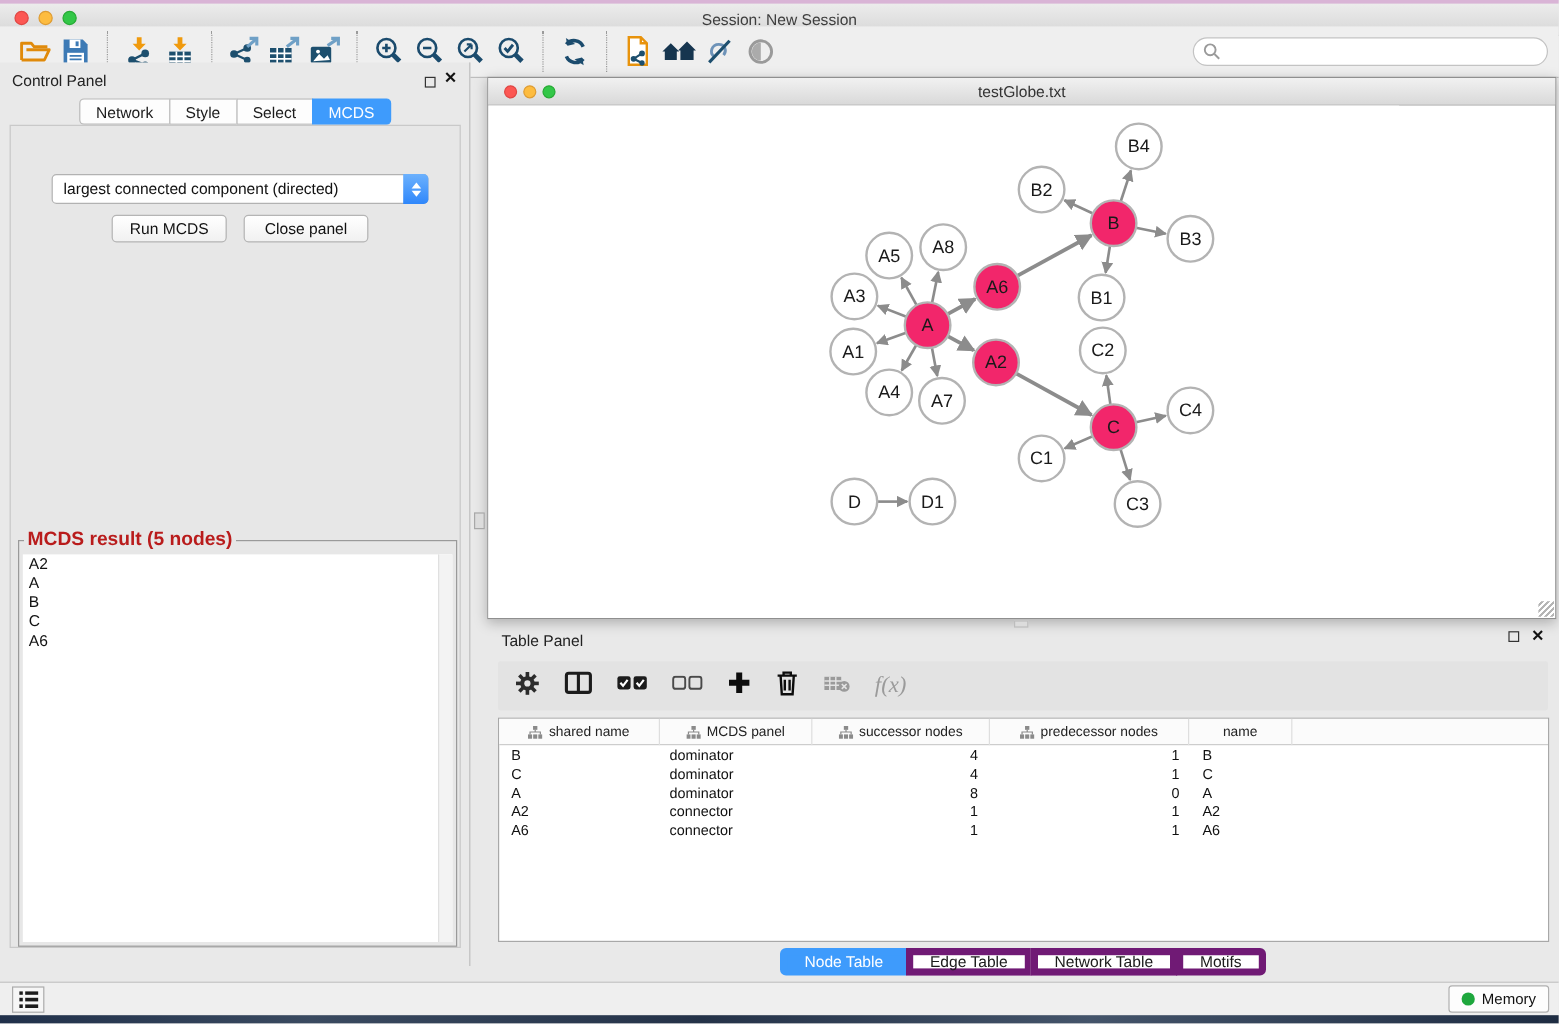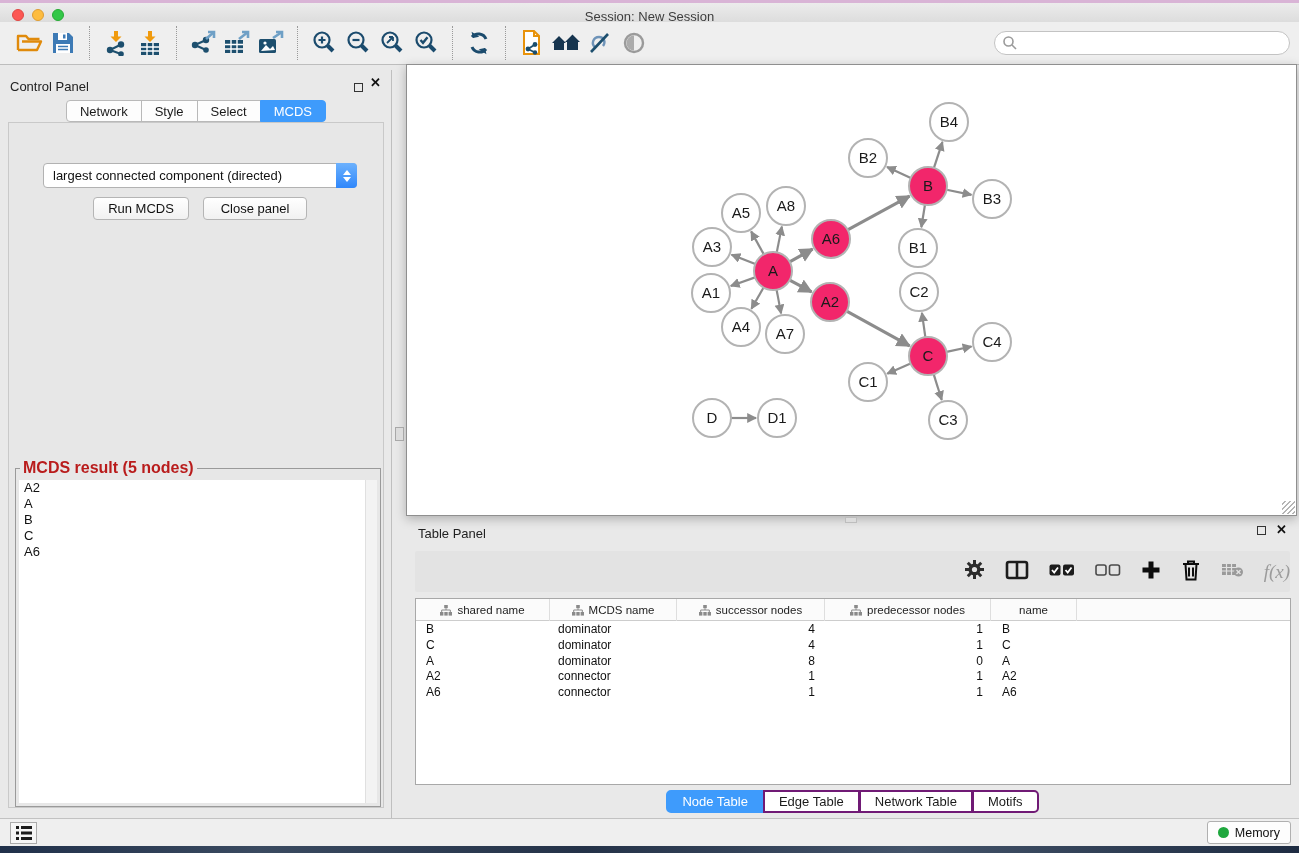--- a/index.html
+++ b/index.html
@@ -22,21 +22,21 @@
   #toolbar { left:0; top:22px; width:1299px; height:43px; background:#efefef;
     border-bottom:1px solid #bdbdbd; display:flex; align-items:center; padding-left:12px; }
   .tbtn { width:34px; height:34px; display:flex; align-items:center; justify-content:center; }
   .tsep { width:1px; height:34px; border-left:1px dotted #9a9a9a; margin:0 9px; }
   #search-box { position:absolute; right:9px; top:9px; width:296px; height:24px;
     background:#fff; border:1px solid #c3c3c3; border-radius:12px;
     display:flex; align-items:center; padding-left:7px; }
   #search-box input { border:none; outline:none; flex:1; font-size:13px; background:transparent; height:20px; }
 
   
-  #control-panel { left:0; top:70px; width:392px; height:753px; background:#e9e9e9;
+  #control-panel { left:0; top:52px; width:392px; height:753px; background:#e9e9e9;
     border-right:1px solid #bfbfbf; }
   .panel-title { font-size:13px; color:#222; }
   .panel-sq { width:9px; height:9px; border:1.5px solid #333; display:inline-block; }
   .panel-x { font-size:13px; font-weight:bold; color:#111; line-height:10px; }
   #cp-tabs { position:absolute; left:0; top:30px; width:392px; display:flex; justify-content:center; }
   .cp-tab { height:22px; padding:0 13px; background:#fdfdfd; border:1px solid #b9b9b9;
     font-size:13px; color:#1b1b1b; display:flex; align-items:center; margin-left:-1px; }
   .cp-tab:first-child { border-radius:4px 0 0 4px; margin-left:0; }
   .cp-tab:last-child { border-radius:0 4px 4px 0; }
   .cp-tab.selected { background:#3e9bfc; border-color:#3e9bfc; color:#fff; }
@@ -75,38 +75,38 @@
   #nw-resize { position:absolute; right:1px; bottom:1px; width:13px; height:13px;
     background:repeating-linear-gradient(135deg, transparent 0 2px, #b5b5b5 2px 3.5px); }
   .graph-label { font-size:15px; fill:#1a1a1a; }
   #vsplit-grip { left:395px; top:427px; width:9px; height:14px; background:#dcdcdc; border:1px solid #a8a8a8; }
   #hsplit-grip { left:845px; top:516.5px; width:12px; height:6px; background:#dcdcdc; border:1px solid #bdbdbd; }
 
   
   #tp-header { left:406px; top:521px; width:893px; height:24px; display:flex; align-items:center; padding-left:12px; }
   #tp-icons { position:absolute; right:12px; top:4px; display:flex; gap:10px; align-items:center; }
   #table-toolbar { left:415px; top:551px; width:875px; height:41px; background:#e3e3e3;
-    border-radius:2px; display:flex; align-items:center; gap:20px; padding-left:14px;justify-content:flex-end; }
+    border-radius:2px; display:flex; align-items:center; gap:20px; padding-left:14px; }
   #fx-label { font-size:19px; color:#9b9b9b; font-family:"Liberation Serif", serif; font-style:italic; }
   #node-table { left:415px; top:598px; width:876px; height:187px; background:#fff; border:1px solid #a8a8a8; }
   #thead { position:absolute; left:0; top:0; width:100%; height:22px; display:flex;
     background:#fbfbfb; border-bottom:1px solid #cdcdcd; }
   .th { display:flex; align-items:center; justify-content:center; gap:5px;
     font-size:11.5px; color:#222; border-right:1px solid #dedede; height:22px;text-align:right; }
   .th:last-child { border-right:none; }
   #trows { position:absolute; left:0; top:23px; width:100%; }
   .trow { display:flex; height:15.8px; }
   .tcell { font-size:12px; color:#101010; line-height:15.8px; white-space:nowrap; overflow:hidden; }
   .c0 { width:134px; padding-left:10px; }
   .c1 { width:127px; padding-left:8px; }
   .c2 { width:148px; padding-right:10px; text-align:right; }
   .c3 { width:166px; padding-right:8px; text-align:right; }
   .c4 { width:86px; padding-left:11px; }
   #bottom-tabs { left:406px; top:790px; width:893px; display:flex; justify-content:center; }
-  .bt-tab { height:23px; padding:0 14px; background:#fff; border:2px solid #701a75;
+  .bt-tab { height:23px; padding:0 14px; background:#fff; border:6px solid #701a75;
     font-size:13px; color:#1b1b1b; display:flex; align-items:center; margin-left:-1px; }
   .bt-tab:first-child { border-radius:5px 0 0 5px; margin-left:0; }
   .bt-tab:last-child { border-radius:0 5px 5px 0; }
   .bt-tab.selected { background:#3e9bfc; border-color:#3e9bfc; color:#fff; }
 
   
   #status-bar { left:0; top:818px; width:1299px; height:28px; background:#efefef;
     border-top:1px solid #c2c2c2; }
   #list-btn { position:absolute; left:10px; top:3px; width:27px; height:22px; background:#f6f6f6;
     border:1px solid #ababab; display:flex; align-items:center; justify-content:center; }
@@ -316,20 +316,26 @@
           <div class="mcds-item">B</div>
           <div class="mcds-item">C</div>
           <div class="mcds-item">A6</div>
         </div>
       <div id="mcds-scroll"></div>
     </fieldset>
   </div>
 </div>
 
 <div id="network-window" class="abs">
+  <div id="nw-titlebar">
+    <span class="light red" style="left:13px"></span>
+    <span class="light yellow" style="left:29px"></span>
+    <span class="light green" style="left:45px"></span>
+    <span>testGlobe.txt</span>
+  </div>
   <div id="graph-area">
     <svg id="graph-svg" width="889" height="427" viewBox="0 0 889 427">
       <defs>
         <marker id="arrow" markerWidth="5" markerHeight="5" refX="4" refY="2.25" orient="auto" markerUnits="strokeWidth">
           <path d="M0,0 L4.5,2.25 L0,4.5 z" fill="#8C8C8C"></path>
         </marker>
       </defs>
       <g id="edges-layer">
           <line x1="348.3192469177497" y1="176.04363813157366" x2="324.5418849856451" y2="166.68861048615543" stroke="#8C8C8C" stroke-width="2.2" marker-end="url(#arrow)"></line>
           <line x1="356.8215304846846" y1="166.3640240034909" x2="344.144624201138" y2="143.38713136456266" stroke="#8C8C8C" stroke-width="2.2" marker-end="url(#arrow)"></line>
@@ -486,21 +492,21 @@
       <div class="th" style="width: 127px;">
         <svg width="12" height="11" viewBox="0 0 12 11">
           <g fill="#8a8a8a">
             <rect x="4.2" y="0" width="3.6" height="3.2"></rect>
             <rect x="0" y="7" width="3.4" height="3.6"></rect>
             <rect x="4.3" y="7" width="3.4" height="3.6"></rect>
             <rect x="8.6" y="7" width="3.4" height="3.6"></rect>
           </g>
           <path d="M6,3.2 V5 M1.7,7 V5 h8.6 v2" stroke="#8a8a8a" fill="none"></path>
         </svg>
-        <span>MCDS name</span>
+        <span>MCDS panel</span>
       </div>
       <div class="th" style="width: 148px;">
         <svg width="12" height="11" viewBox="0 0 12 11">
           <g fill="#8a8a8a">
             <rect x="4.2" y="0" width="3.6" height="3.2"></rect>
             <rect x="0" y="7" width="3.4" height="3.6"></rect>
             <rect x="4.3" y="7" width="3.4" height="3.6"></rect>
             <rect x="8.6" y="7" width="3.4" height="3.6"></rect>
           </g>
           <path d="M6,3.2 V5 M1.7,7 V5 h8.6 v2" stroke="#8a8a8a" fill="none"></path>

